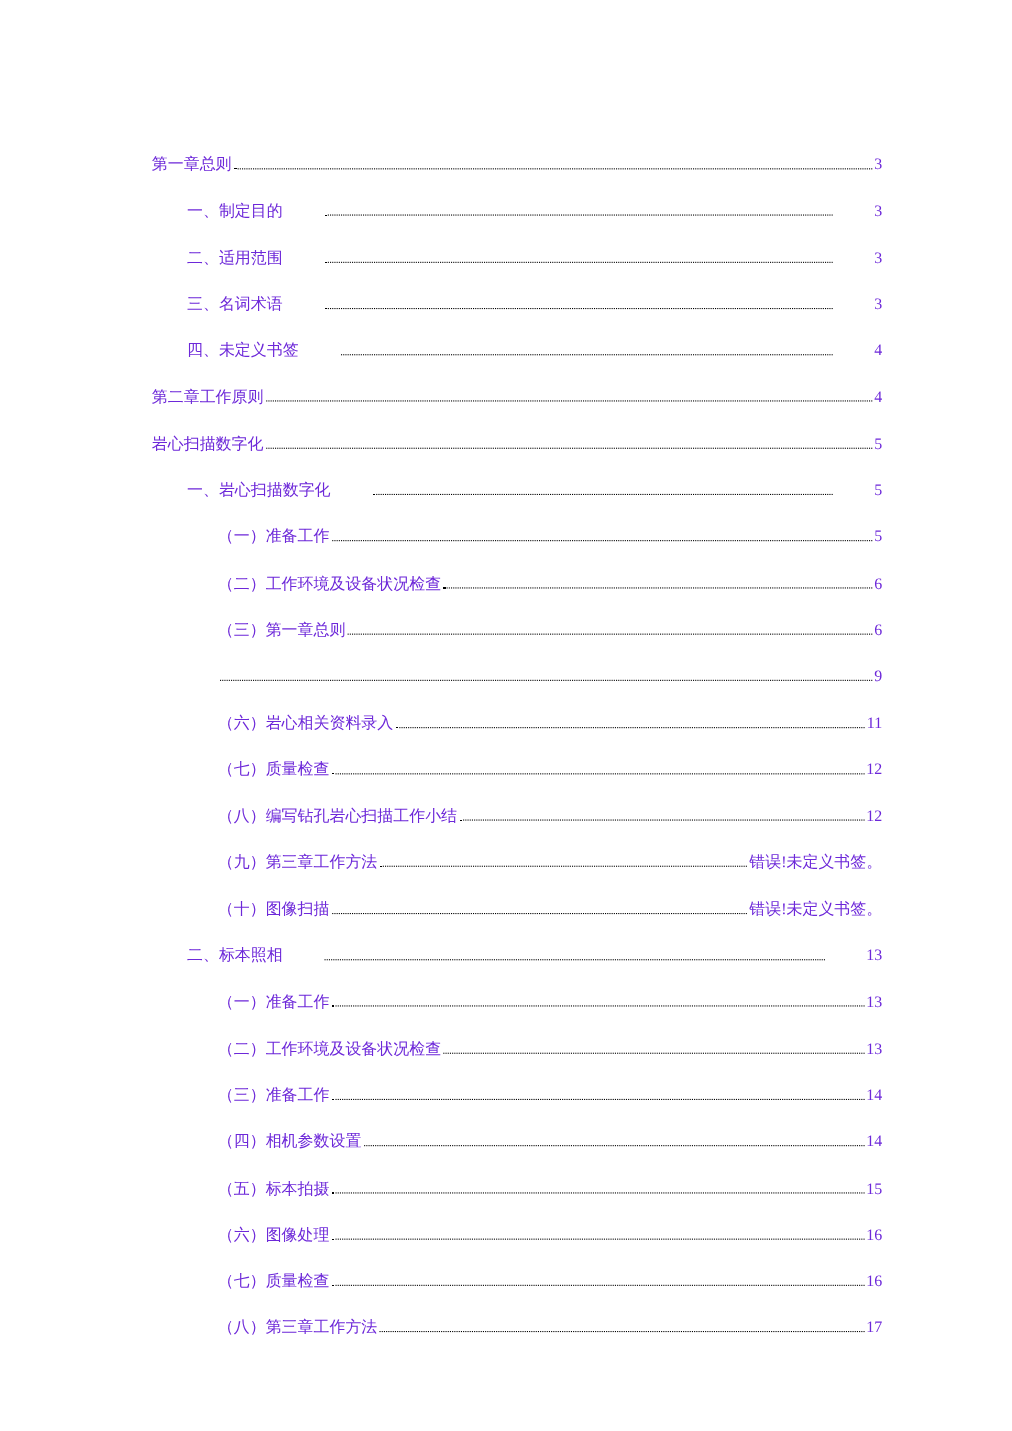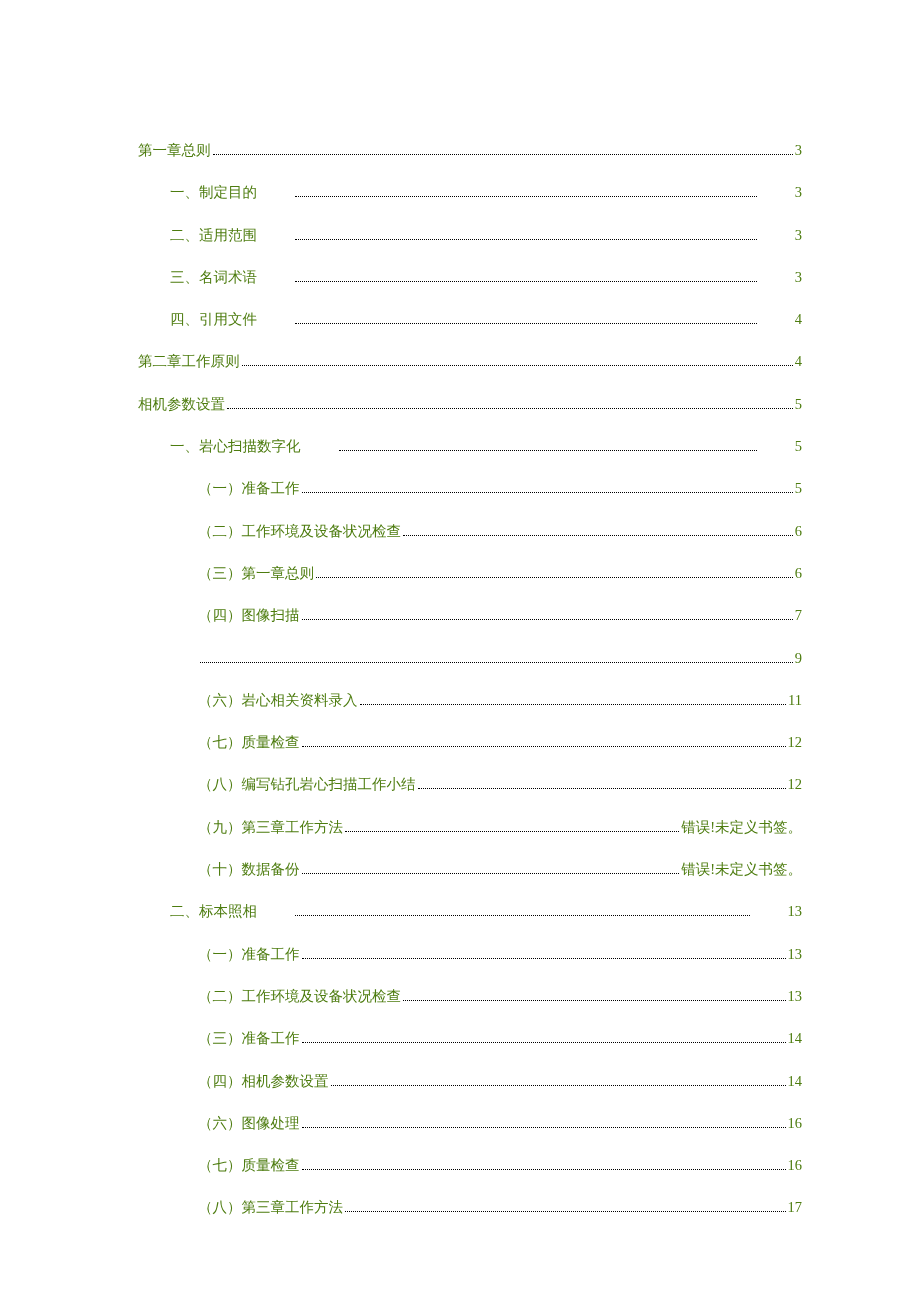--- a/index.html
+++ b/index.html
@@ -13,21 +13,21 @@
       width: 920px;
       height: 1301px;
       padding: 140px 118px 100px 138px;
       position: relative;
     }
     .toc-entry {
       display: flex;
       align-items: baseline;
       margin-bottom: 22px;
       font-size: 14.5px;
-      color: #4d7c0f;
+      color: #6d28d9;
       line-height: 1.4;
       white-space: nowrap;
     }
     .toc-label {
       flex-shrink: 0;
     }
     .toc-leader {
       flex: 1;
       border-bottom: 1.5px dotted #000;
       margin: 0 2px 4px 2px;
@@ -67,31 +67,31 @@
       <span class="toc-label">二、适用范围</span>
       <span class="toc-leader"></span>
       <span class="toc-page">3</span>
     </div>
     <div class="toc-entry level-1">
       <span class="toc-label">三、名词术语</span>
       <span class="toc-leader"></span>
       <span class="toc-page">3</span>
     </div>
     <div class="toc-entry level-1">
-      <span class="toc-label">四、引用文件</span>
+      <span class="toc-label">四、未定义书签</span>
       <span class="toc-leader"></span>
       <span class="toc-page">4</span>
     </div>
     <div class="toc-entry level-0">
       <span class="toc-label">第二章工作原则</span>
       <span class="toc-leader"></span>
       <span class="toc-page">4</span>
     </div>
     <div class="toc-entry level-0">
-      <span class="toc-label">相机参数设置</span>
+      <span class="toc-label">岩心扫描数字化</span>
       <span class="toc-leader"></span>
       <span class="toc-page">5</span>
     </div>
     <div class="toc-entry level-1">
       <span class="toc-label">一、岩心扫描数字化</span>
       <span class="toc-leader"></span>
       <span class="toc-page">5</span>
     </div>
     <div class="toc-entry level-2">
       <span class="toc-label">（一）准备工作</span>
@@ -100,25 +100,20 @@
     </div>
     <div class="toc-entry level-2">
       <span class="toc-label">（二）工作环境及设备状况检查</span>
       <span class="toc-leader"></span>
       <span class="toc-page">6</span>
     </div>
     <div class="toc-entry level-2">
       <span class="toc-label">（三）第一章总则</span>
       <span class="toc-leader"></span>
       <span class="toc-page">6</span>
-    </div>
-    <div class="toc-entry level-2">
-      <span class="toc-label">（四）图像扫描</span>
-      <span class="toc-leader"></span>
-      <span class="toc-page">7</span>
     </div>
     <div class="toc-entry level-2">
       <span class="toc-leader"></span>
       <span class="toc-page">9</span>
     </div>
     <div class="toc-entry level-2">
       <span class="toc-label">（六）岩心相关资料录入</span>
       <span class="toc-leader"></span>
       <span class="toc-page">11</span>
     </div>
@@ -131,21 +126,21 @@
       <span class="toc-label">（八）编写钻孔岩心扫描工作小结</span>
       <span class="toc-leader"></span>
       <span class="toc-page">12</span>
     </div>
     <div class="toc-entry level-2">
       <span class="toc-label">（九）第三章工作方法</span>
       <span class="toc-leader"></span>
       <span class="toc-page">错误!未定义书签。</span>
     </div>
     <div class="toc-entry level-2">
-      <span class="toc-label">（十）数据备份</span>
+      <span class="toc-label">（十）图像扫描</span>
       <span class="toc-leader"></span>
       <span class="toc-page">错误!未定义书签。</span>
     </div>
     <div class="toc-entry level-1">
       <span class="toc-label">二、标本照相</span>
       <span class="toc-leader"></span>
       <span class="toc-page">13</span>
     </div>
     <div class="toc-entry level-2">
       <span class="toc-label">（一）准备工作</span>
@@ -161,20 +156,25 @@
       <span class="toc-label">（三）准备工作</span>
       <span class="toc-leader"></span>
       <span class="toc-page">14</span>
     </div>
     <div class="toc-entry level-2">
       <span class="toc-label">（四）相机参数设置</span>
       <span class="toc-leader"></span>
       <span class="toc-page">14</span>
     </div>
     <div class="toc-entry level-2">
+      <span class="toc-label">（五）标本拍摄</span>
+      <span class="toc-leader"></span>
+      <span class="toc-page">15</span>
+    </div>
+    <div class="toc-entry level-2">
       <span class="toc-label">（六）图像处理</span>
       <span class="toc-leader"></span>
       <span class="toc-page">16</span>
     </div>
     <div class="toc-entry level-2">
       <span class="toc-label">（七）质量检查</span>
       <span class="toc-leader"></span>
       <span class="toc-page">16</span>
     </div>
     <div class="toc-entry level-2">

